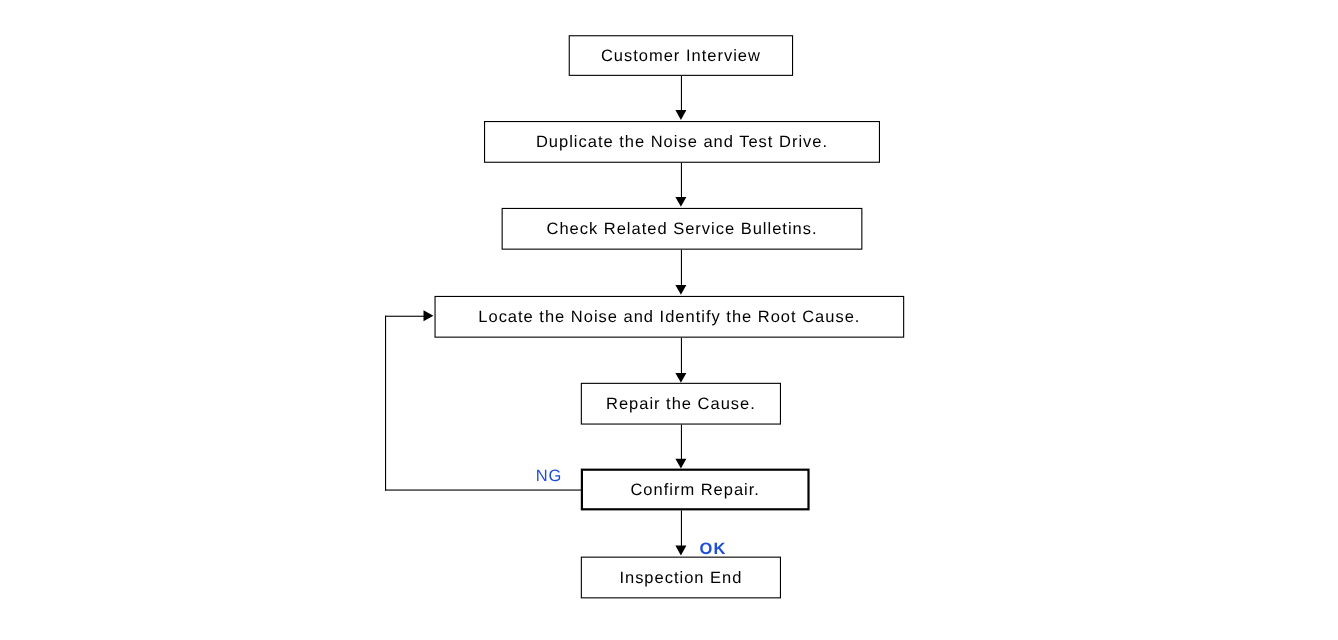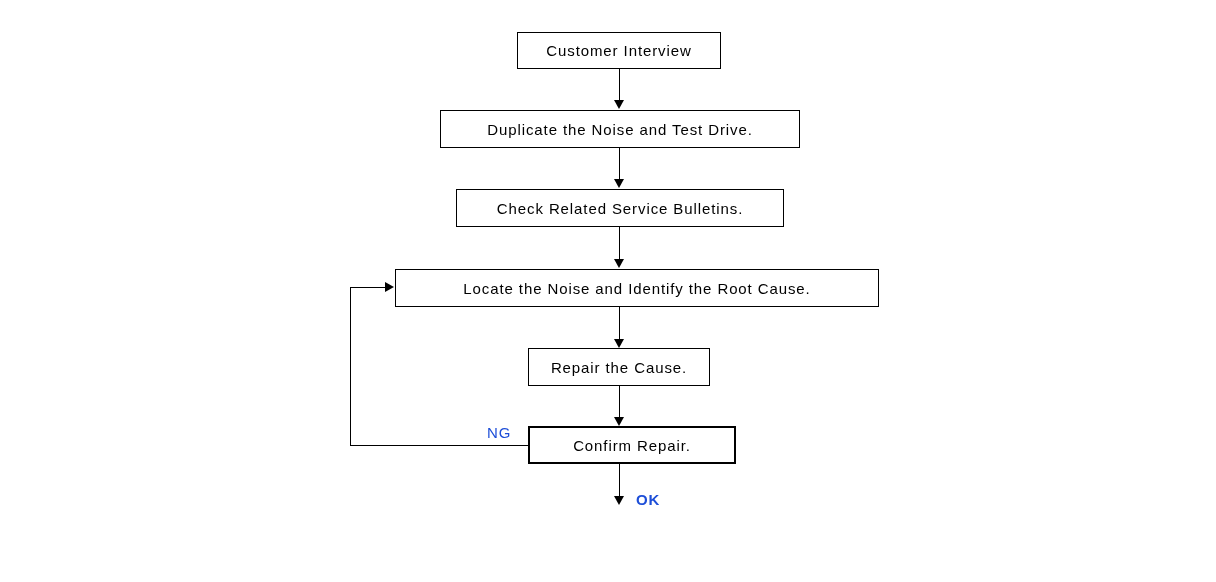--- a/index.html
+++ b/index.html
@@ -96,21 +96,21 @@
   <div class="vline" style="left:619px; top:148px; height:32px;"></div>
   <div class="arrow-down" style="left:614px; top:179px;"></div>
 
   <div class="node" style="left:456px; top:189px; width:328px; height:38px;align-items:center;">
     <span class="label">Check Related Service Bulletins.</span>
   </div>
 
   <div class="vline" style="left:619px; top:227px; height:32px;"></div>
   <div class="arrow-down" style="left:614px; top:259px;"></div>
 
-  <div class="node" style="left:395px; top:269px; width:484px; height:38px;">
+  <div class="node" style="left:395px; top:269px; width:427px; height:38px;">
     <span class="label">Locate the Noise and Identify the Root Cause.</span>
   </div>
 
   <div class="vline" style="left:619px; top:307px; height:33px;"></div>
   <div class="arrow-down" style="left:614px; top:339px;"></div>
 
   <div class="node" style="left:528px; top:348px; width:182px; height:38px;justify-content:center;">
     <span class="label">Repair the Cause.</span>
   </div>
 
@@ -124,14 +124,17 @@
   <div class="hline" style="left:350px; top:445px; width:179px;"></div>
   <div class="vline" style="left:350px; top:287px; height:159px;"></div>
   <div class="hline" style="left:350px; top:287px; width:37px;"></div>
   <div class="arrow-right" style="left:385px; top:282px;"></div>
   <div class="edge-label" style="left:487px; top:425px;">NG</div>
 
   <div class="vline" style="left:619px; top:464px; height:33px;"></div>
   <div class="arrow-down" style="left:614px; top:496px;"></div>
   <div class="edge-label" style="left:636px; top:492px;font-weight:bold;">OK</div>
 
+  <div class="node" style="left:528px; top:506px; width:182px; height:38px;">
+    <span class="label">Inspection End</span>
+  </div>
 
 </div>
 
 </body></html>

